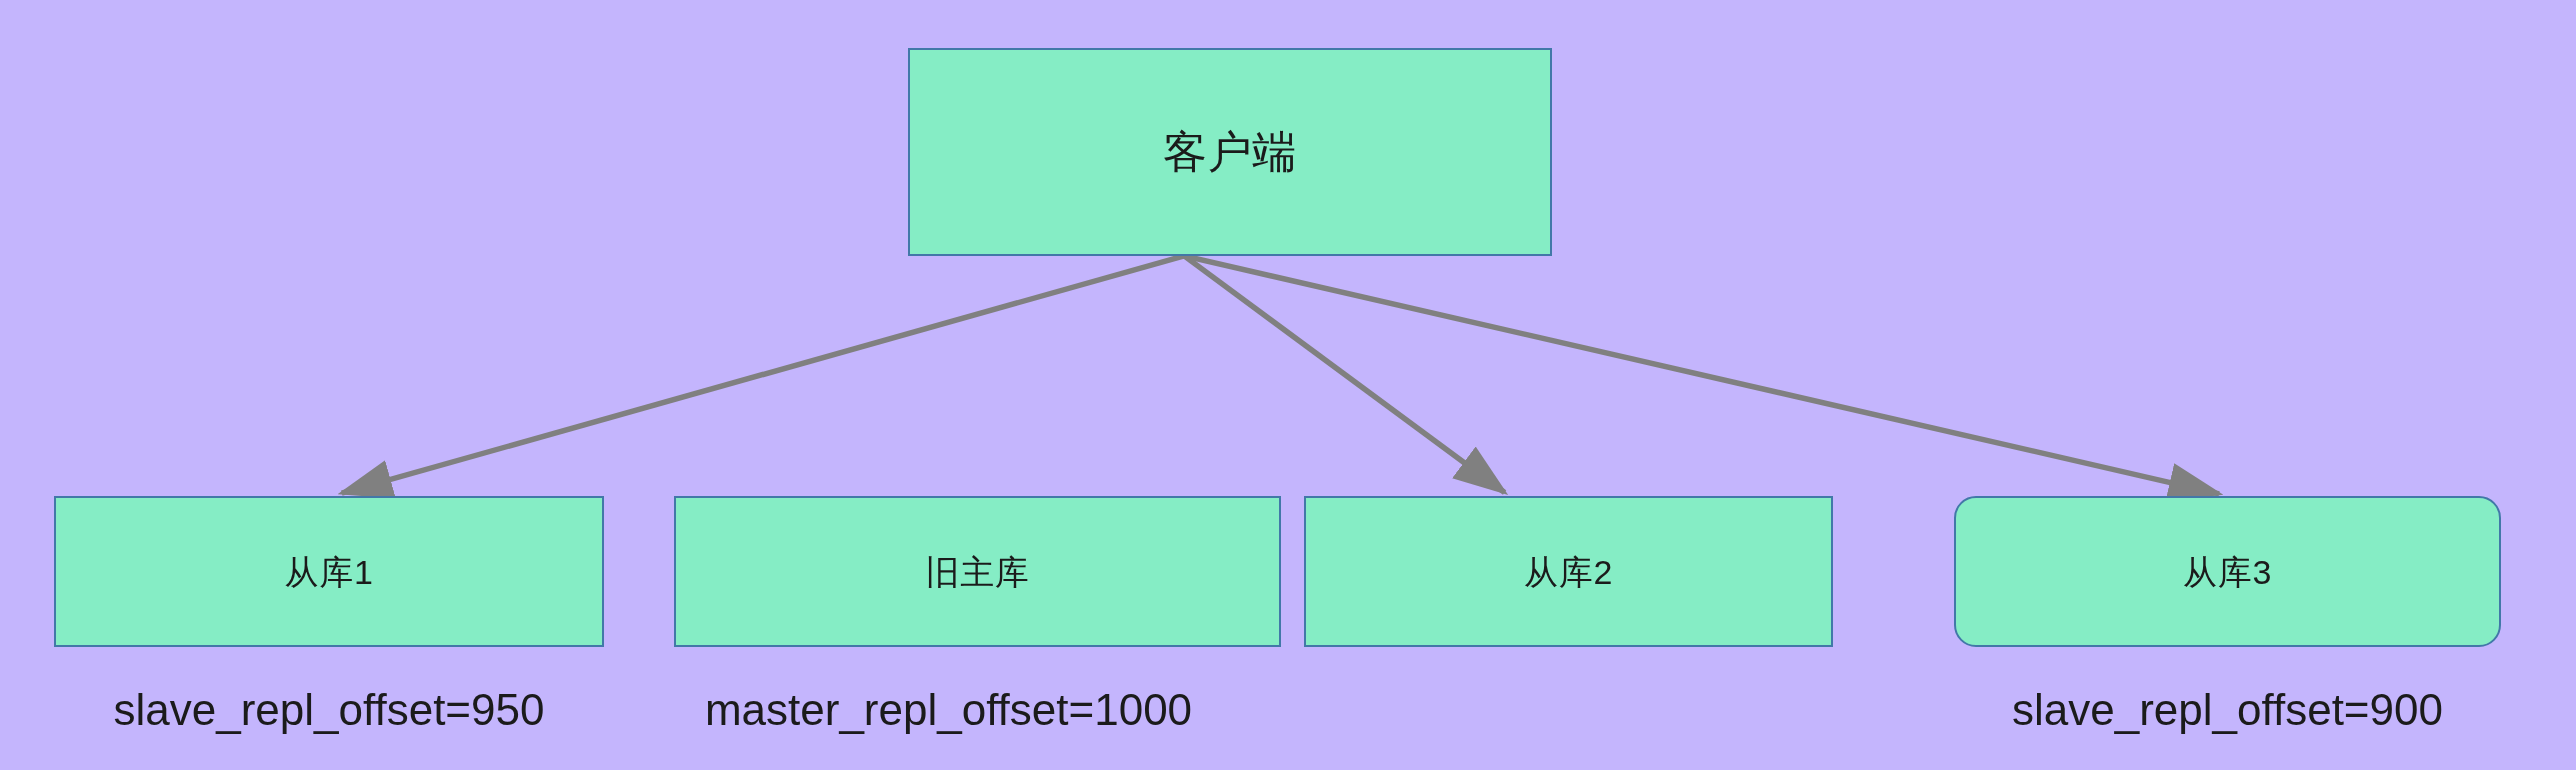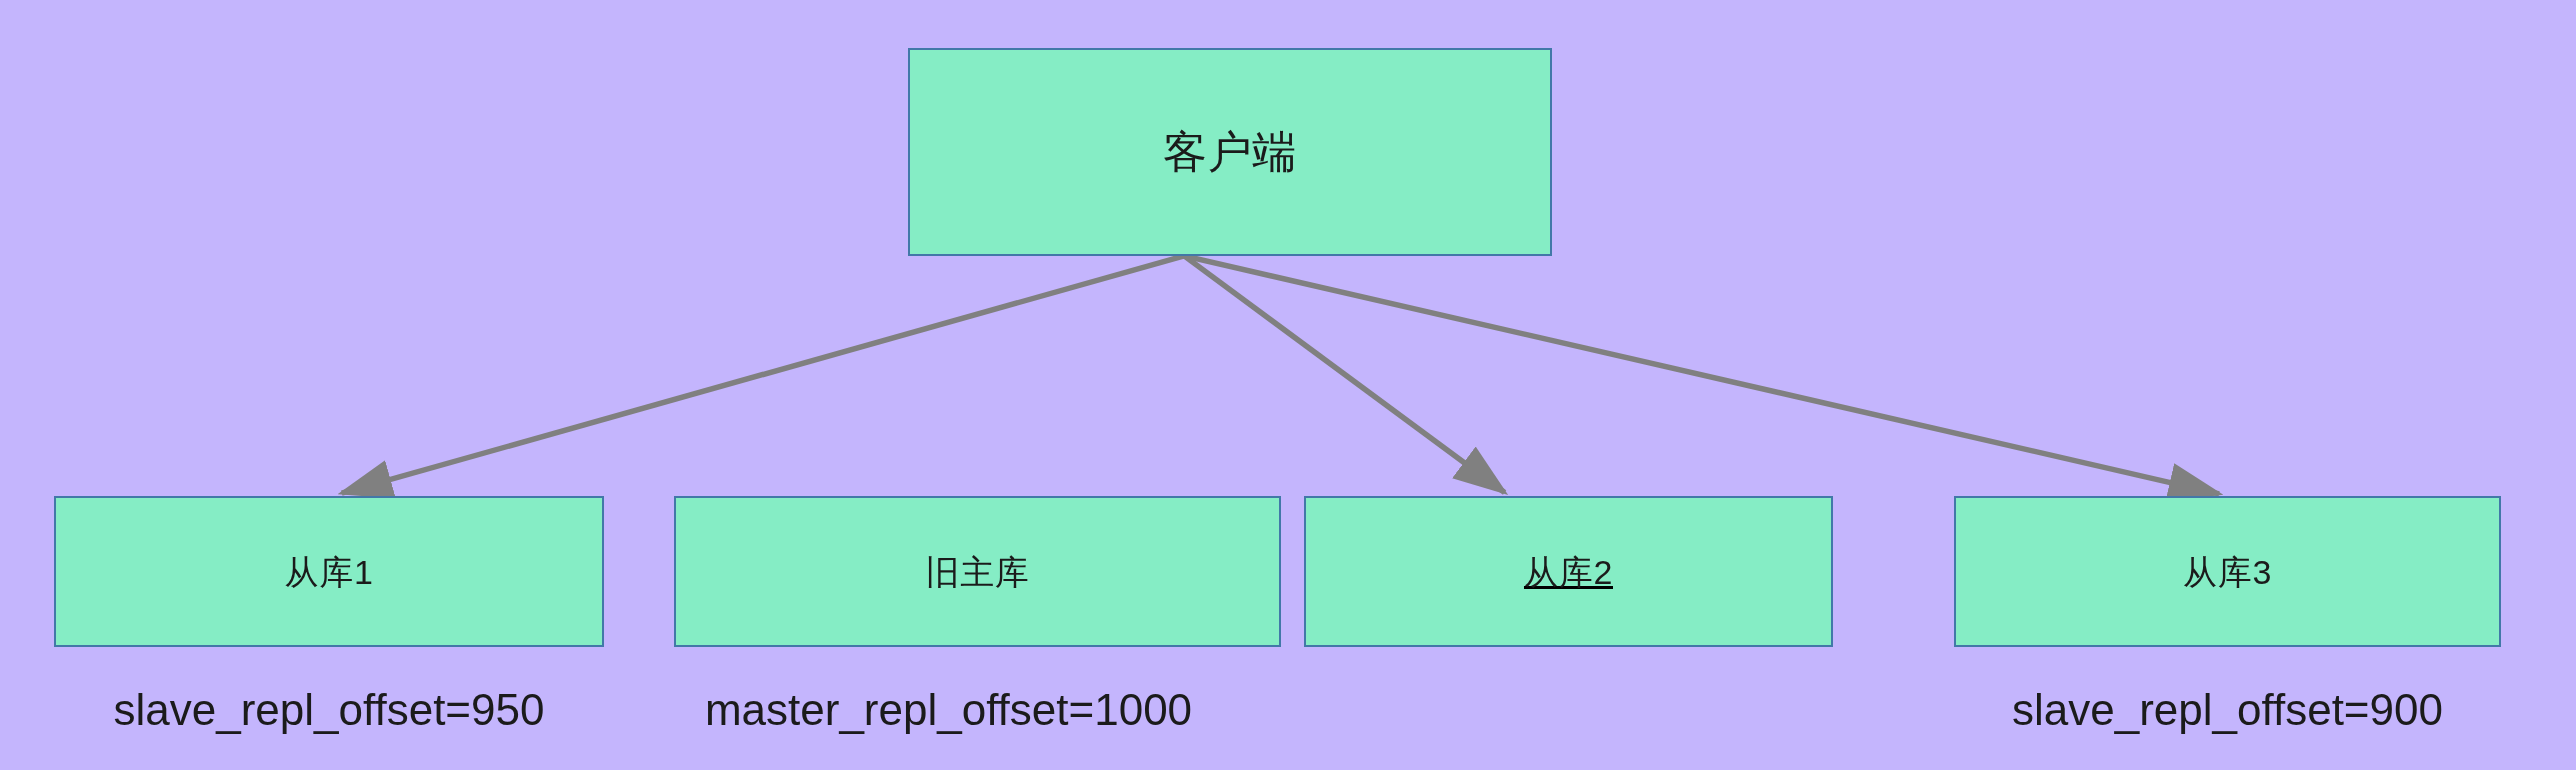--- a/index.html
+++ b/index.html
@@ -76,23 +76,23 @@
   <div class="node" style="left:54px; top:496px; width:550px; height:151px;">
     <span class="node-label">从库1</span>
   </div>
   <div class="offset-label" style="left:54px; top:688px; width:550px;">slave_repl_offset=950</div>
 
   <div class="node" style="left:674px; top:496px; width:607px; height:151px;">
     <span class="node-label">旧主库</span>
   </div>
   <div class="offset-label" style="left:674px; top:688px; width:549px;">master_repl_offset=1000</div>
 
-  <div class="node" style="left:1304px; top:496px; width:529px; height:151px;text-decoration:underline;">
+  <div class="node" style="left:1304px; top:496px; width:529px; height:151px;">
     <span class="node-label">从库2</span>
   </div>
 
-  <div class="node" style="left:1954px; top:496px; width:547px; height:151px;">
+  <div class="node" style="left:1954px; top:496px; width:547px; height:151px;border-radius:22px;">
     <span class="node-label">从库3</span>
   </div>
   <div class="offset-label" style="left:1954px; top:688px; width:547px;">slave_repl_offset=900</div>
 
 </div>
 
 
 </body></html>

